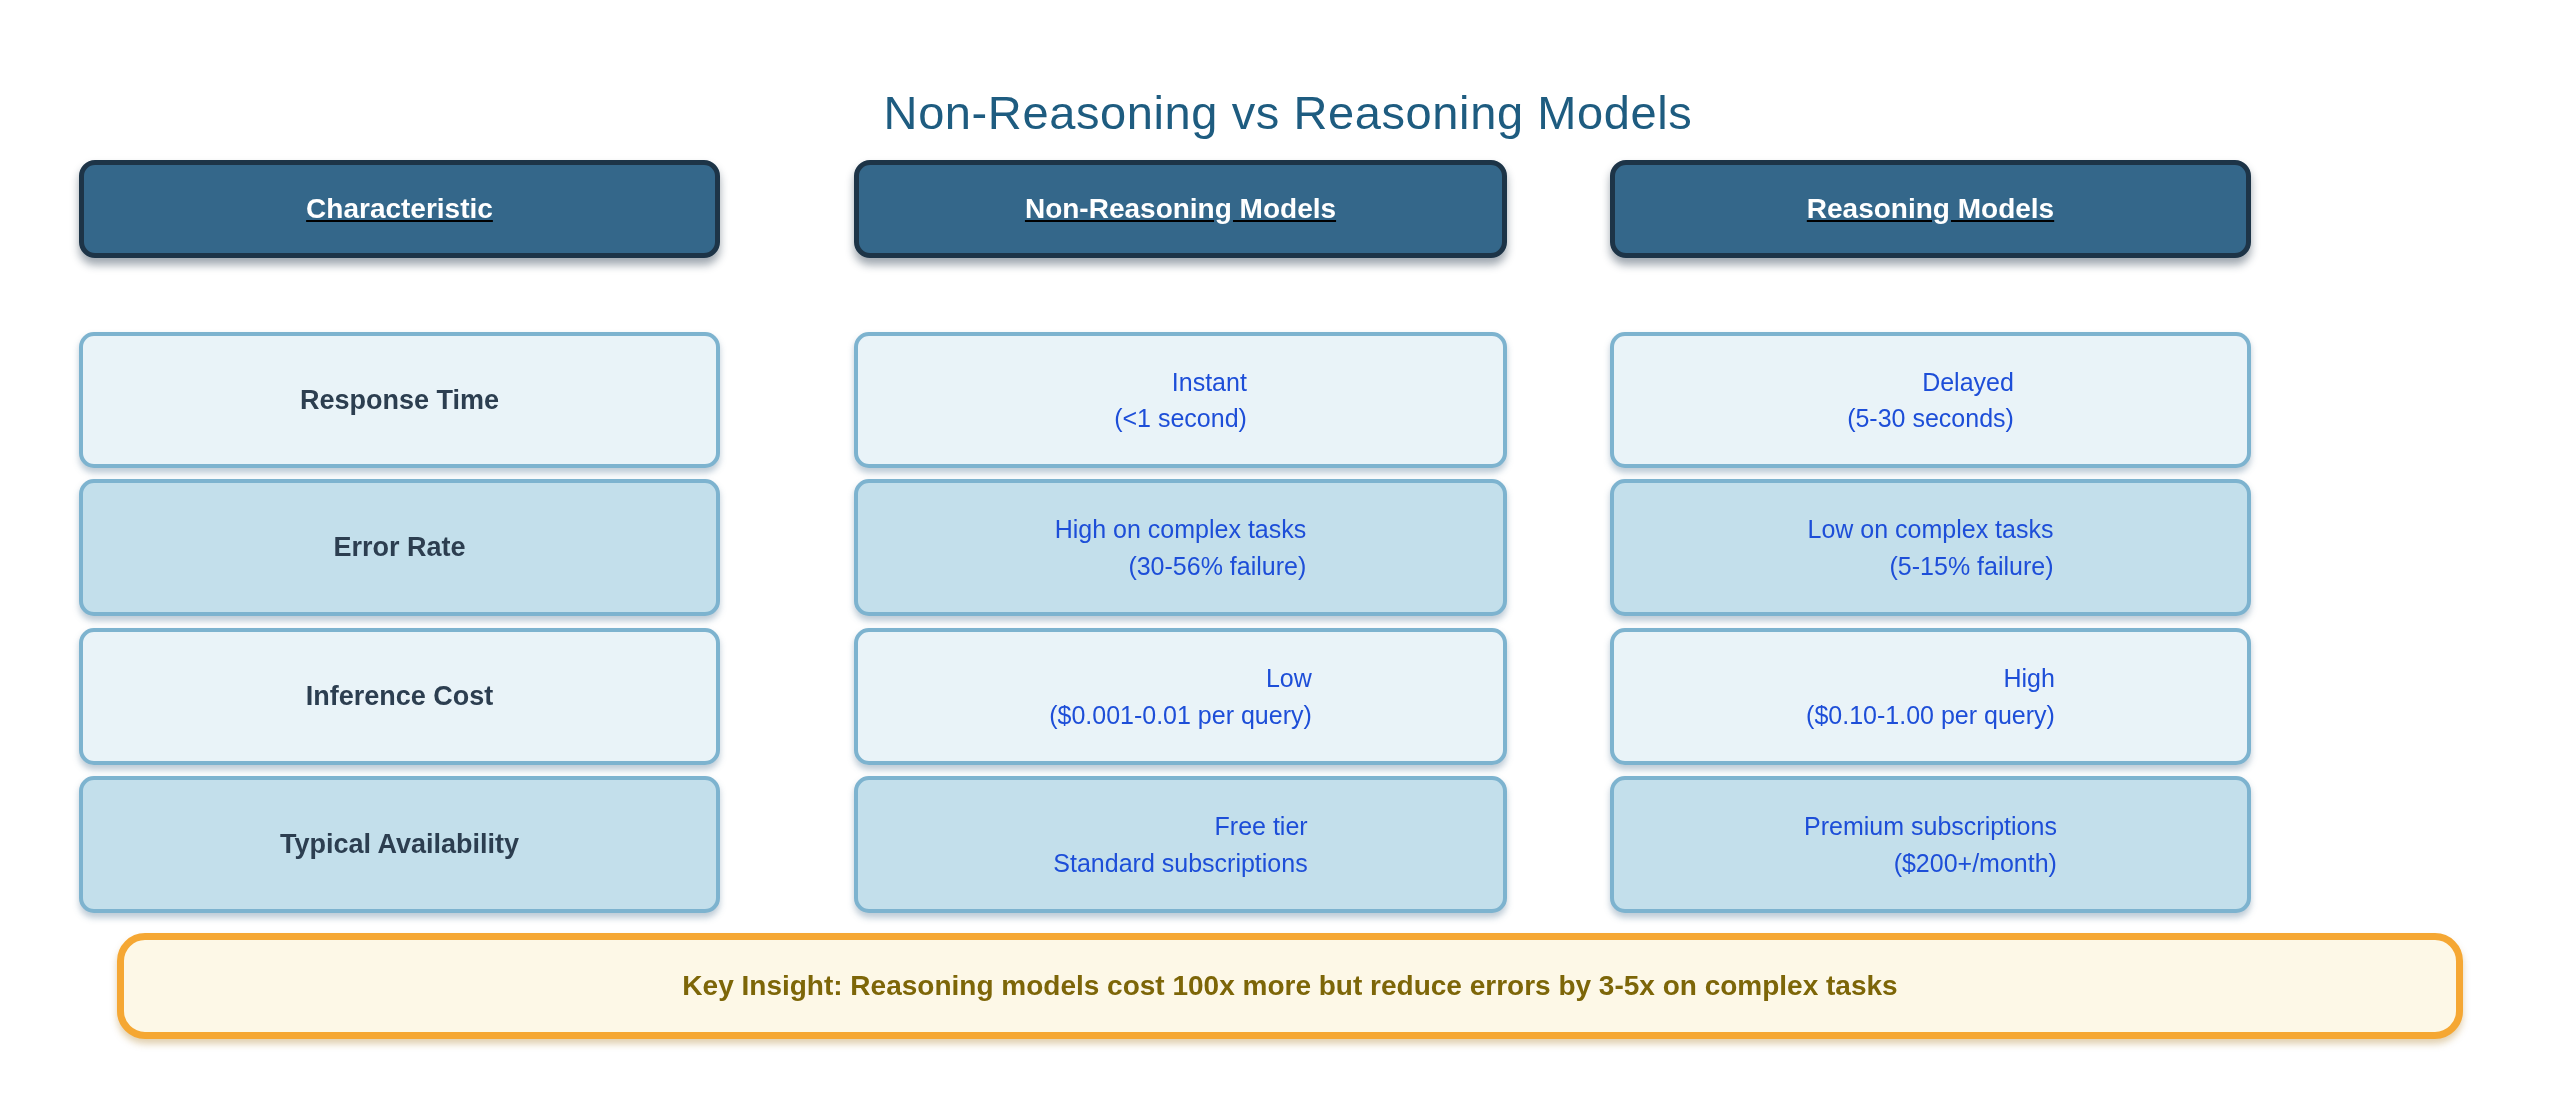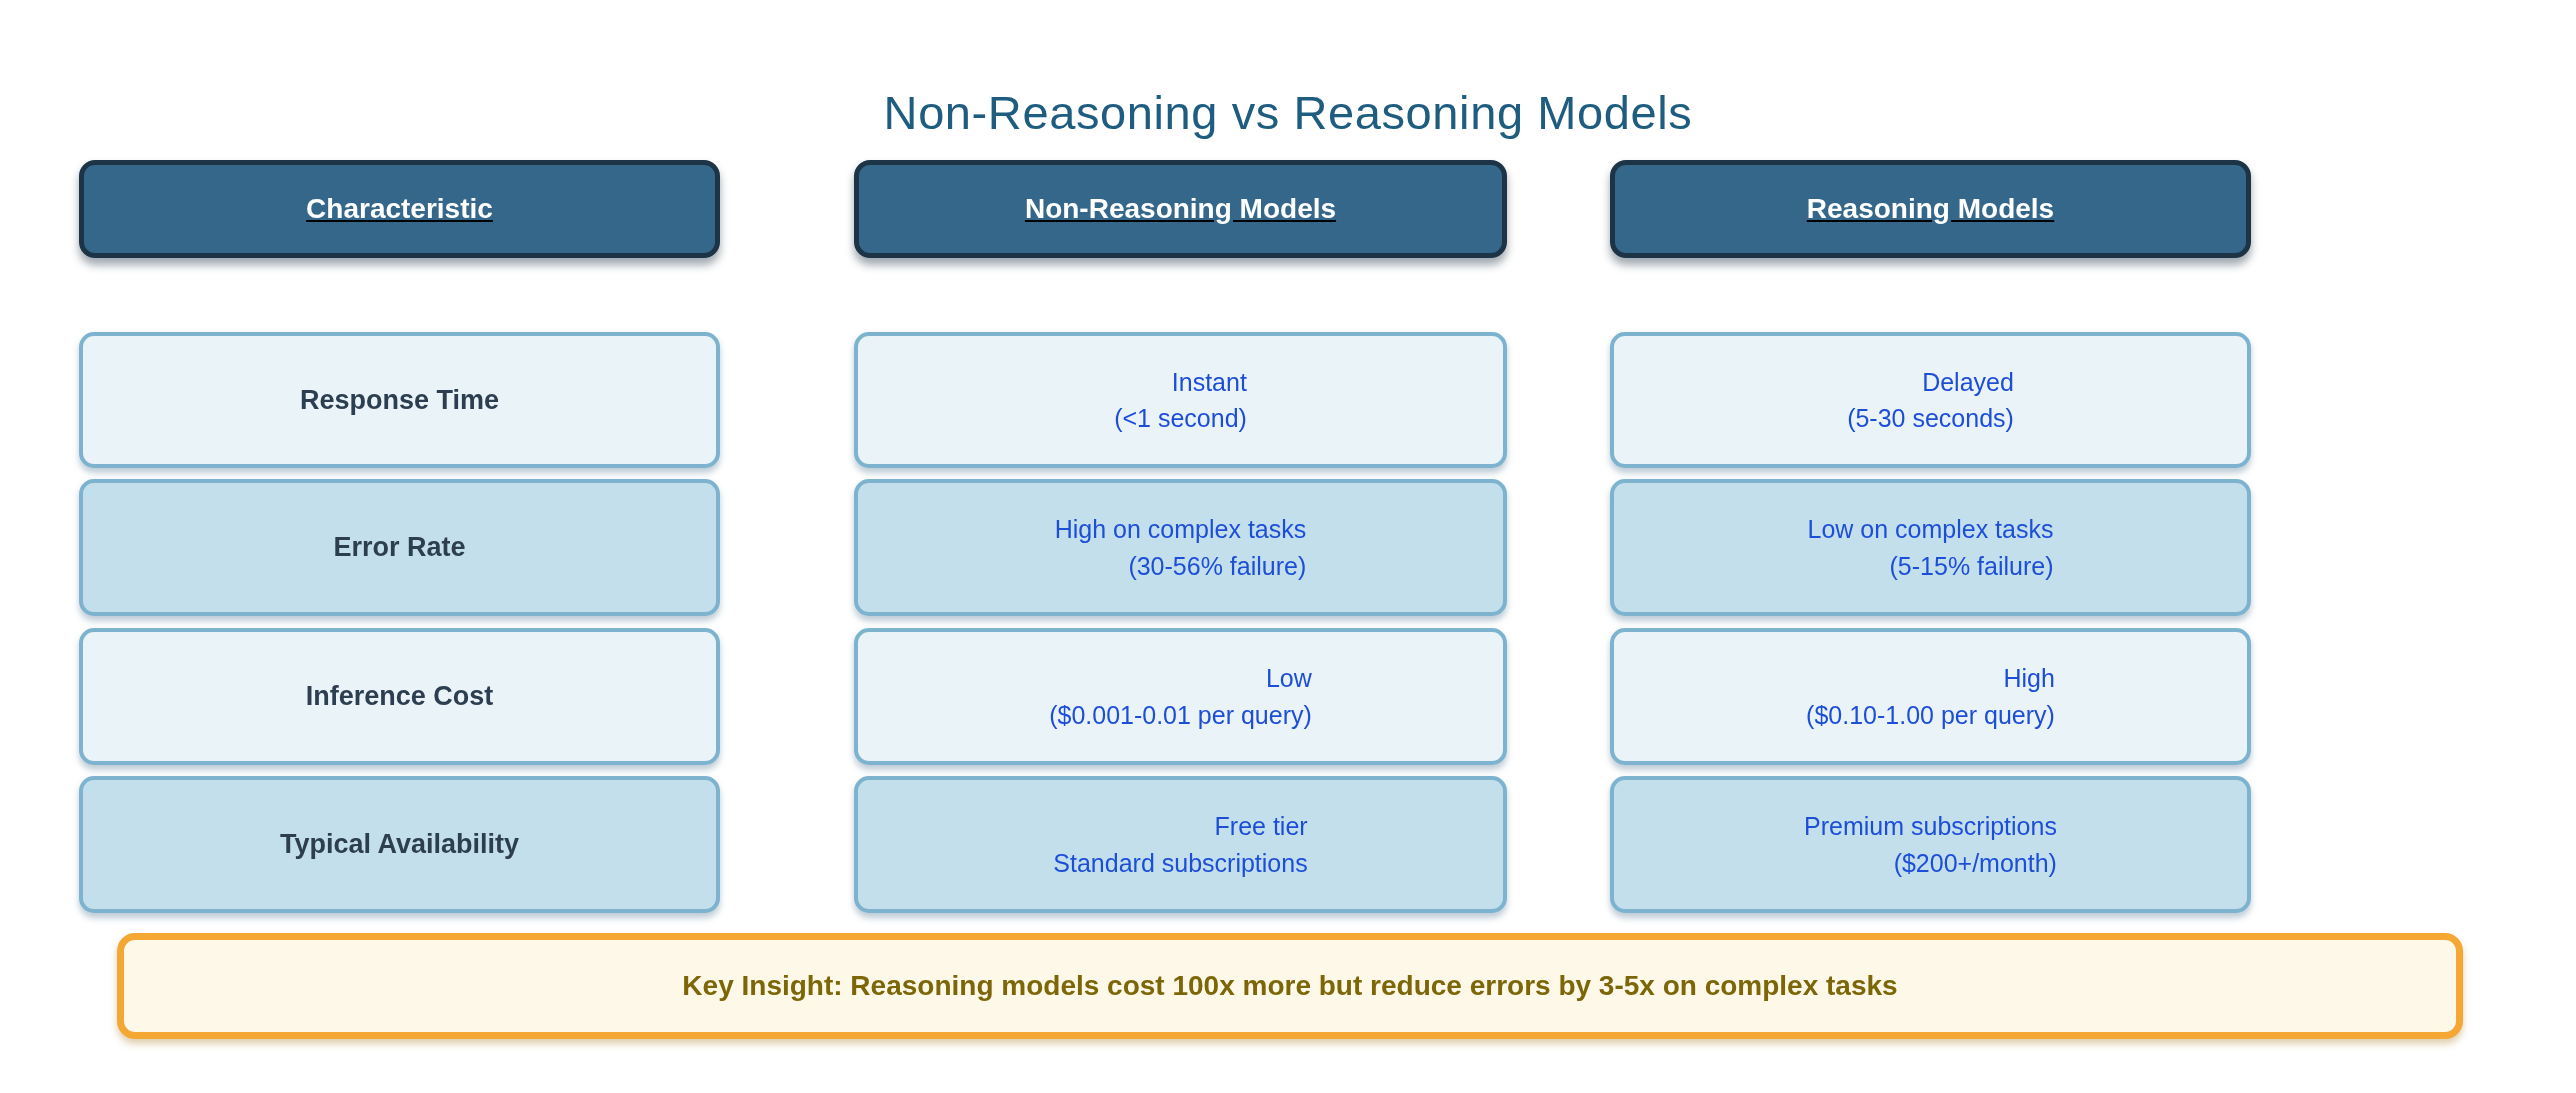--- a/index.html
+++ b/index.html
@@ -79,21 +79,21 @@
     text-align: right;
   }
   
   .insight {
     top: 933px;
     left: 117px;
     width: 2346px;
     height: 106px;
     background: #fdf8e7;
     border: 7.4px solid #f5a733;
-    border-radius: 18px;
+    border-radius: 28px;
     box-shadow: 0 5px 7.4px rgba(170, 120, 30, 0.35);
   }
   .insight-label {
     color: #7d6608;
     font-size: 28px;
     font-weight: 700;
   }
 </style>
 </head>
 <body>

